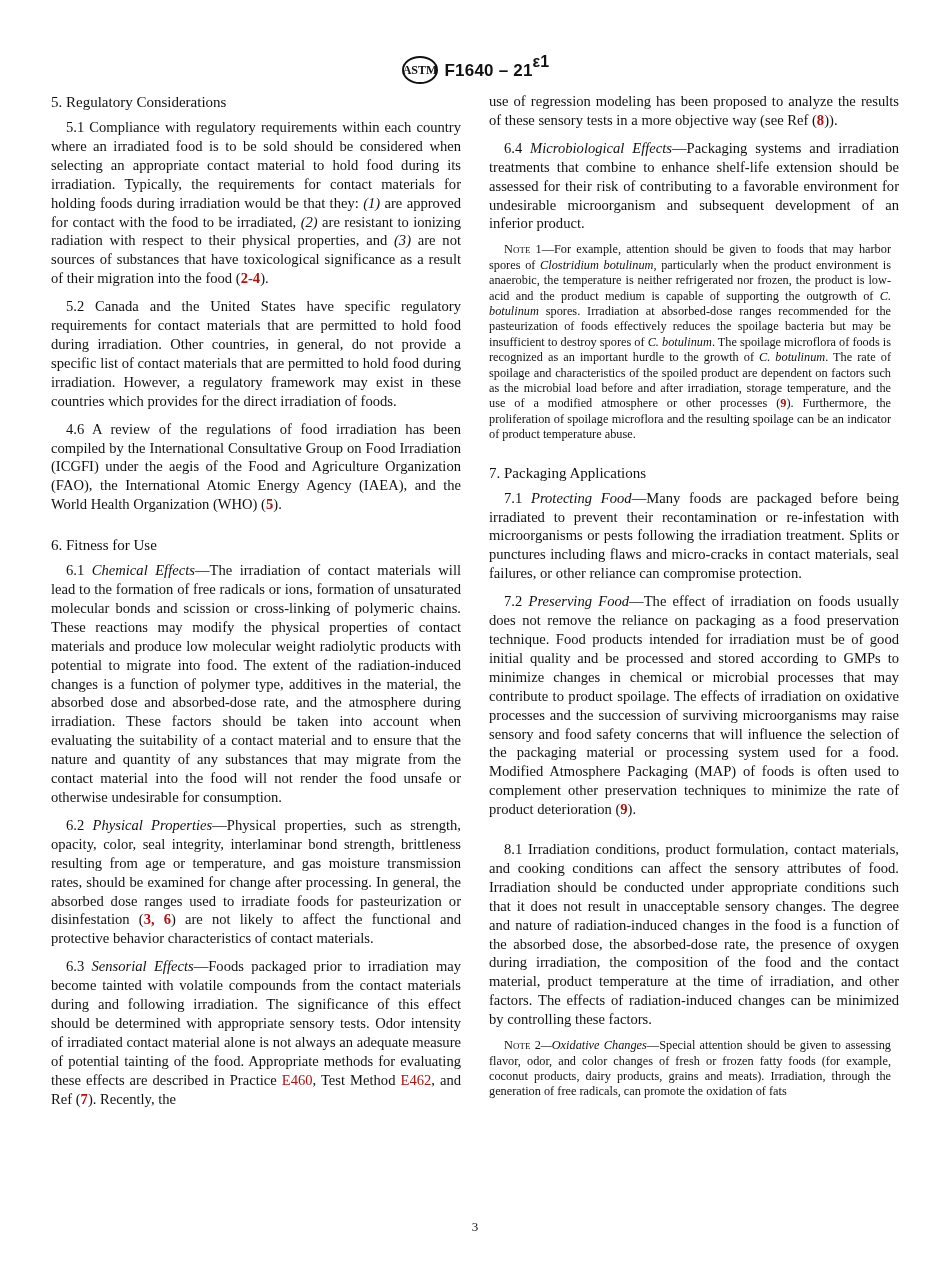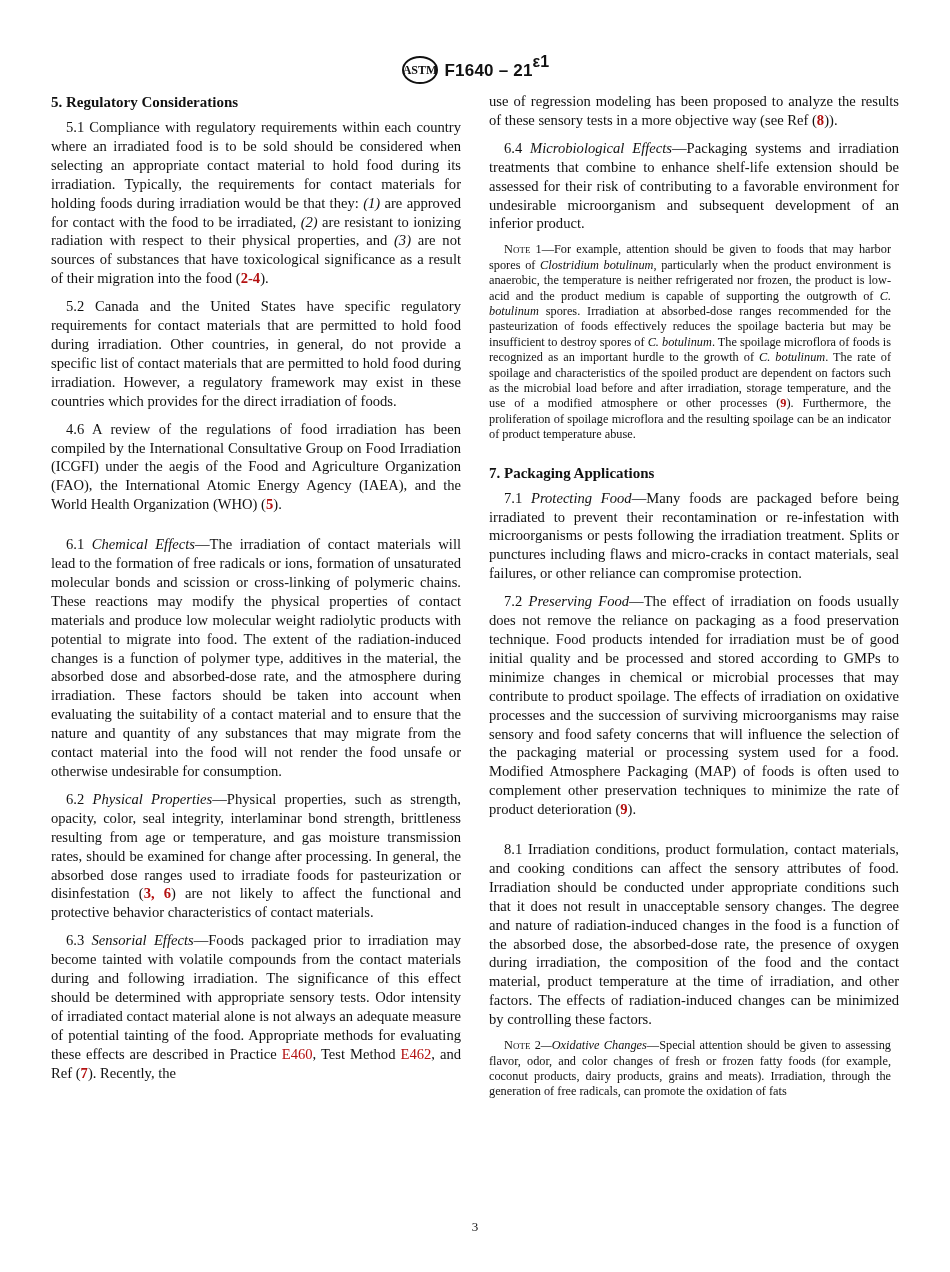--- a/index.html
+++ b/index.html
@@ -7,21 +7,21 @@
          font-family:"Liberation Serif", "DejaVu Serif", serif; color:#111; }
   .header { position:absolute; top:55px; left:0; width:950px; height:30px;
             display:flex; justify-content:center; }
   .logo { width:38px; height:30px; margin-right:6px; }
   .designation { font-family:"Liberation Sans", "DejaVu Sans", sans-serif;
                  font-weight:bold; font-size:17px; letter-spacing:0.2px; }
   .designation sup { font-size:16px; position:relative; top:-2px; }
   .col { position:absolute; top:92px; width:410px; font-size:14.6px; line-height:18.9px; }
   .col-left { left:51px; }
   .col-right { left:489px; }
-  h2 { font-size:15px; font-weight:bold; margin:0 0 6px 0; line-height:20px; }
+  h2 { font-size:15px; font-weight:normal; margin:0 0 6px 0; line-height:20px; }
   p.para { margin:0 0 9px 0; text-align:justify; text-indent:15px; }
   p.para.cont { text-indent:0; }
   p.note { margin:0 8px 8px 0; text-align:justify; text-indent:15px;
            font-size:12.3px; line-height:15.4px; }
   .sc { font-variant:small-caps; }
   .ref { color:#b31010; font-weight:bold; }
   .std { color:#b31010; }
   .gap { height:12px; }
   .pageno { position:absolute; top:1219px; left:0; width:950px; text-align:center; font-size:13px; }
 </style>
@@ -35,20 +35,21 @@
   </svg>
   <span class="designation"><span>F1640 – 21</span><sup>ε1</sup></span>
 </div>
 
 <div class="col col-left">
   <h2>5.  Regulatory Considerations</h2>
   <p class="para"><span>5.1 Compliance with regulatory requirements within each country where an irradiated food is to be sold should be considered when selecting an appropriate contact material to hold food during its irradiation. Typically, the requirements for contact materials for holding foods during irradiation would be that they: </span><i>(1)</i><span> are approved for contact with the food to be irradiated, </span><i>(2)</i><span> are resistant to ionizing radiation with respect to their physical properties, and </span><i>(3)</i><span> are not sources of substances that have toxicological significance as a result of their migration into the food (</span><span class="ref">2-4</span><span>).</span></p>
   <p class="para">5.2 Canada and the United States have specific regulatory requirements for contact materials that are permitted to hold food during irradiation. Other countries, in general, do not provide a specific list of contact materials that are permitted to hold food during irradiation. However, a regulatory framework may exist in these countries which provides for the direct irradiation of foods.</p>
   <p class="para"><span>4.6  A review of the regulations of food irradiation has been compiled by the International Consultative Group on Food Irradiation (ICGFI) under the aegis of the Food and Agriculture Organization (FAO), the International Atomic Energy Agency (IAEA), and the World Health Organization (WHO) (</span><span class="ref">5</span><span>).</span></p>
   <div class="gap"></div>
+  <h2>6.  Fitness for Use</h2>
   <p class="para"><span>6.1 </span><i>Chemical Effects</i><span>—The irradiation of contact materials will lead to the formation of free radicals or ions, formation of unsaturated molecular bonds and scission or cross-linking of polymeric chains. These reactions may modify the physical properties of contact materials and produce low molecular weight radiolytic products with potential to migrate into food. The extent of the radiation-induced changes is a function of polymer type, additives in the material, the absorbed dose and absorbed-dose rate, and the atmosphere during irradiation. These factors should be taken into account when evaluating the suitability of a contact material and to ensure that the nature and quantity of any substances that may migrate from the contact material into the food will not render the food unsafe or otherwise undesirable for consumption.</span></p>
   <p class="para"><span>6.2 </span><i>Physical Properties</i><span>—Physical properties, such as strength, opacity, color, seal integrity, interlaminar bond strength, brittleness resulting from age or temperature, and gas moisture transmission rates, should be examined for change after processing. In general, the absorbed dose ranges used to irradiate foods for pasteurization or disinfestation (</span><span class="ref">3, 6</span><span>) are not likely to affect the functional and protective behavior characteristics of contact materials.</span></p>
   <p class="para"><span>6.3 </span><i>Sensorial Effects</i><span>—Foods packaged prior to irradiation may become tainted with volatile compounds from the contact materials during and following irradiation. The significance of this effect should be determined with appropriate sensory tests. Odor intensity of irradiated contact material alone is not always an adequate measure of potential tainting of the food. Appropriate methods for evaluating these effects are described in Practice </span><span class="std">E460</span><span>, Test Method </span><span class="std">E462</span><span>, and Ref (</span><span class="ref">7</span><span>). Recently, the</span></p>
 </div>
 
 <div class="col col-right">
   <p class="para cont"><span>use of regression modeling has been proposed to analyze the results of these sensory tests in a more objective way (see Ref (</span><span class="ref">8</span><span>)).</span></p>
   <p class="para"><span>6.4 </span><i>Microbiological Effects</i><span>—Packaging systems and irradiation treatments that combine to enhance shelf-life extension should be assessed for their risk of contributing to a favorable environment for undesirable microorganism and subsequent development of an inferior product.</span></p>
   <p class="note"><span class="sc">Note 1</span><span>—For example, attention should be given to foods that may harbor spores of </span><i>Clostridium botulinum</i><span>, particularly when the product environment is anaerobic, the temperature is neither refrigerated nor frozen, the product is low-acid and the product medium is capable of supporting the outgrowth of </span><i>C. botulinum</i><span> spores. Irradiation at absorbed-dose ranges recommended for the pasteurization of foods effectively reduces the spoilage bacteria but may be insufficient to destroy spores of </span><i>C. botulinum</i><span>. The spoilage microflora of foods is recognized as an important hurdle to the growth of </span><i>C. botulinum</i><span>. The rate of spoilage and characteristics of the spoiled product are dependent on factors such as the microbial load before and after irradiation, storage temperature, and the use of a modified atmosphere or other processes (</span><span class="ref">9</span><span>). Furthermore, the proliferation of spoilage microflora and the resulting spoilage can be an indicator of product temperature abuse.</span></p>
   <div class="gap"></div>

